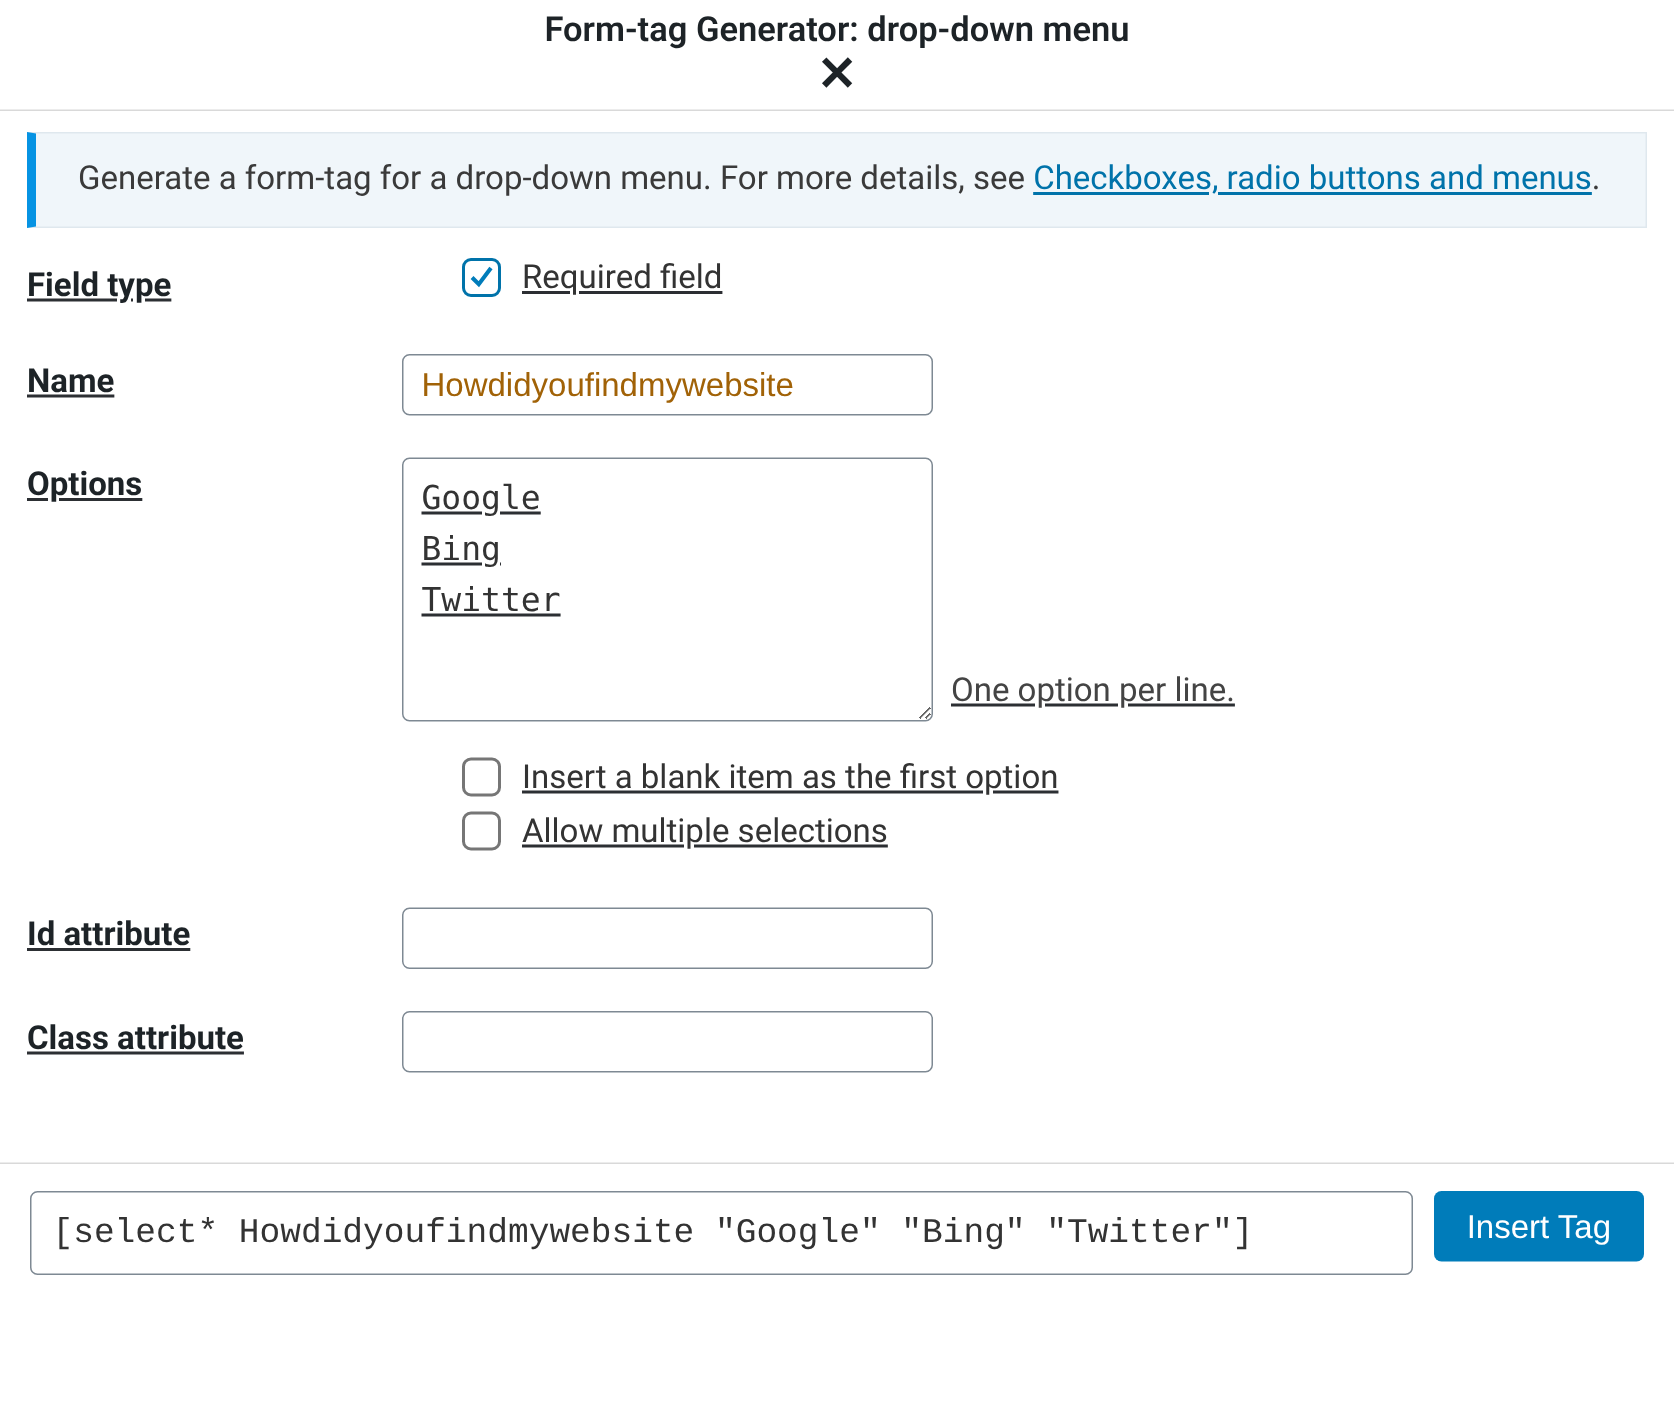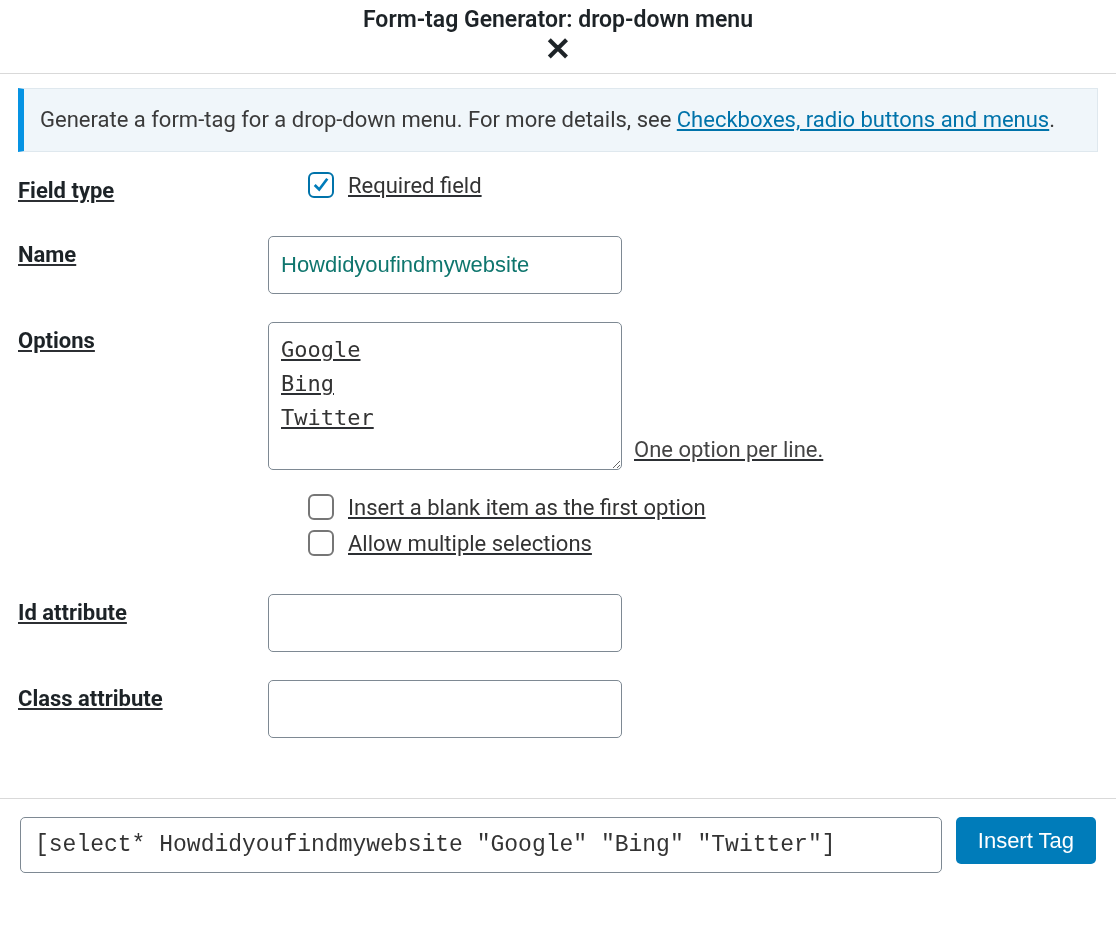--- a/index.html
+++ b/index.html
@@ -31,21 +31,21 @@
     color: #1d2327;
     cursor: pointer;
     line-height: 1;
   }
 
   .notice {
     margin: 14px 18px 0 18px;
     background: #f0f6fa;
     border: 1px solid #dfe8ee;
     border-left: 6px solid #0693e3;
-    padding: 14px 16px;
+    padding: 14px 28px;
     font-size: 22px;
     line-height: 1.55;
     color: #3a3a3a;
   }
   .notice a {
     color: #0073aa;
     text-decoration: underline;
   }
 
   .form-area { padding: 20px 18px 50px 18px; }
@@ -85,31 +85,31 @@
     justify-content: center;
     cursor: pointer;
     flex-shrink: 0;
   }
   .chk.checked { border-color: #0073aa; }
   .chk svg { width: 18px; height: 18px; display: none; }
   .chk.checked svg { display: block; }
 
   input[type=text].txt {
     width: 354px;
-    height: 58px;
+    height: 41px;
     border: 1px solid #7e8993;
     border-radius: 5px;
     padding: 0 12px;
     font-size: 22px;
-    color: #0f766e;
+    color: #a16207;
     background: #fff;
   }
   textarea.opts {
     width: 354px;
-    height: 148px;
+    height: 176px;
     border: 1px solid #7e8993;
     border-radius: 5px;
     padding: 10px 12px;
     font-size: 22px;
     line-height: 1.55;
     color: #333;
     resize: both;
   }
   .opts-wrap { display: flex; align-items: flex-end; gap: 12px; }
   .opts-hint { font-size: 22px; color: #444; padding-bottom: 8px; }

